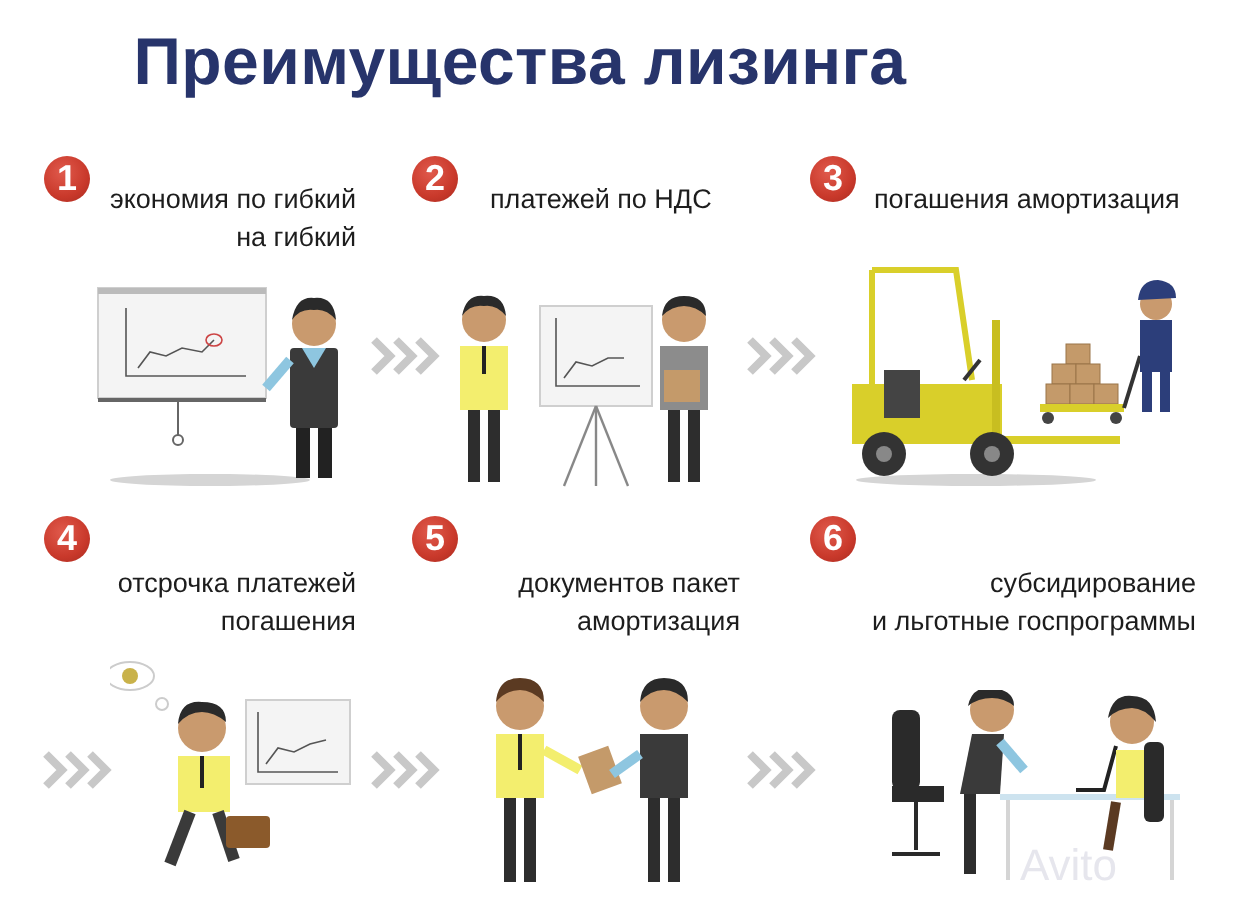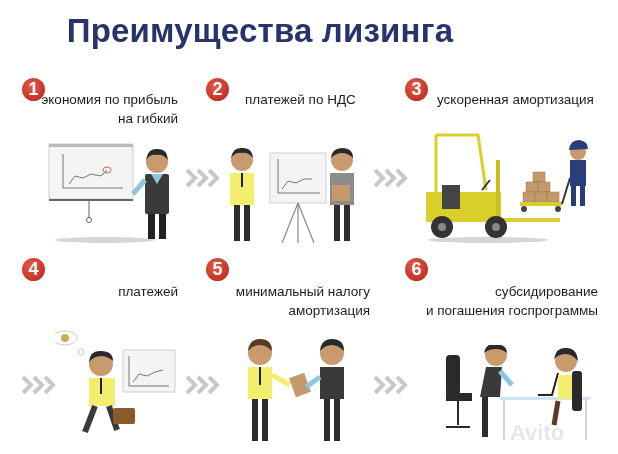--- a/index.html
+++ b/index.html
@@ -18,59 +18,60 @@
   }
   .label {
     position: absolute; font-size: 13.5px; line-height: 19px; color: #1d1d1d;
     text-align: right; font-family: "Liberation Sans", sans-serif;
   }
   .label .ln { display: block; white-space: nowrap; }
   .chev { position: absolute; width: 40px; height: 22px; }
   .illus { position: absolute; }
   .watermark {
     position: absolute; left: 510px; top: 420px; font-size: 22px; color: rgba(220,220,230,0.7);
-    font-family: "Liberation Sans", sans-serif; font-weight: bold;
+    font-family: "Liberation Sans", sans-serif; font-weight: normal;
   }
 </style>
 </head>
 <body>
 
 <div class="title">Преимущества лизинга</div>
 
 <div class="badge" style="left:22px;top:78px;">1</div>
 <div class="label" style="right:440px;top:90px;">
-  <span class="ln">экономия по прибыль</span>
+  <span class="ln">экономия по гибкий</span>
   <span class="ln">на гибкий</span>
 </div>
 
 <div class="badge" style="left:206px;top:78px;">2</div>
 <div class="label" style="left:245px;top:90px;text-align:left;">
   <span class="ln">платежей по НДС</span>
 </div>
 
 <div class="badge" style="left:405px;top:78px;">3</div>
 <div class="label" style="left:437px;top:90px;text-align:left;">
-  <span class="ln">ускоренная амортизация</span>
+  <span class="ln">погашения амортизация</span>
 </div>
 
 <div class="badge" style="left:22px;top:258px;">4</div>
 <div class="label" style="right:440px;top:282px;">
-  <span class="ln">платежей</span>
+  <span class="ln">отсрочка платежей</span>
+  <span class="ln">погашения</span>
 </div>
 
 <div class="badge" style="left:206px;top:258px;">5</div>
 <div class="label" style="right:248px;top:282px;">
-  <span class="ln">минимальный налогу</span>
+  <span class="ln">документов пакет</span>
   <span class="ln">амортизация</span>
 </div>
 
 <div class="badge" style="left:405px;top:258px;">6</div>
 <div class="label" style="right:20px;top:282px;margin-left:28px;">
   <span class="ln">субсидирование</span>
-  <span class="ln">и погашения госпрограммы</span>
+  <span class="ln">и льготные госпрограммы</span>
 </div>
 
 <svg class="chev" style="left:184px;top:167px;" viewBox="0 0 40 22">
   <g fill="none" stroke="#c8c8c8" stroke-width="4">
       <path d="M3 3 L11 11 L3 19"></path>
       <path d="M14 3 L22 11 L14 19"></path>
       <path d="M25 3 L33 11 L25 19"></path>
     </g>
 </svg>
 <svg class="chev" style="left:372px;top:167px;" viewBox="0 0 40 22">

